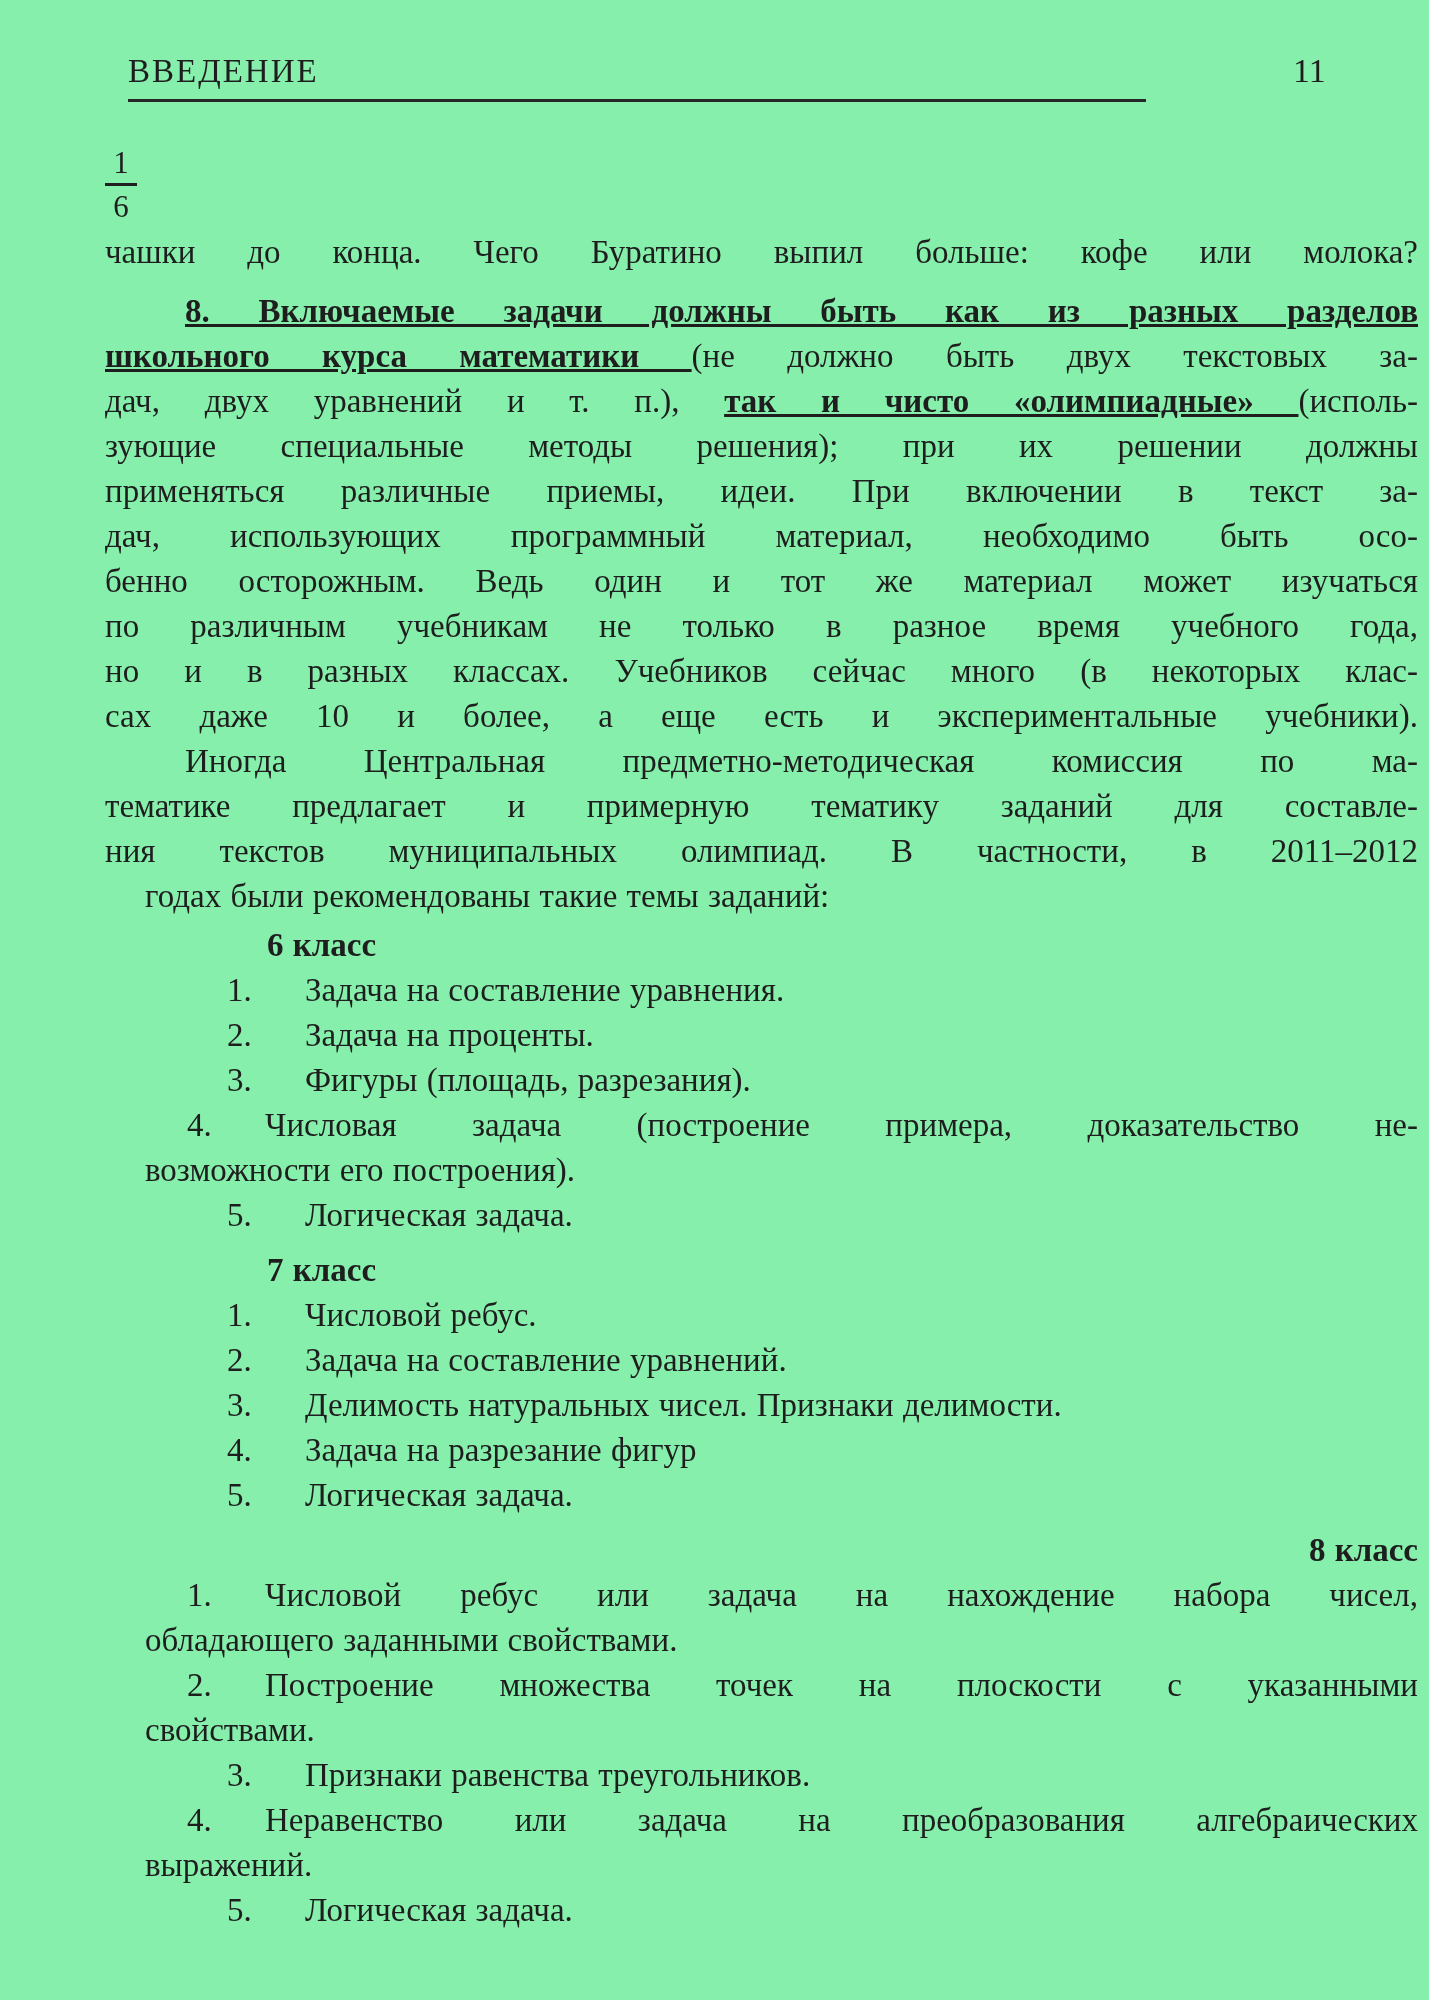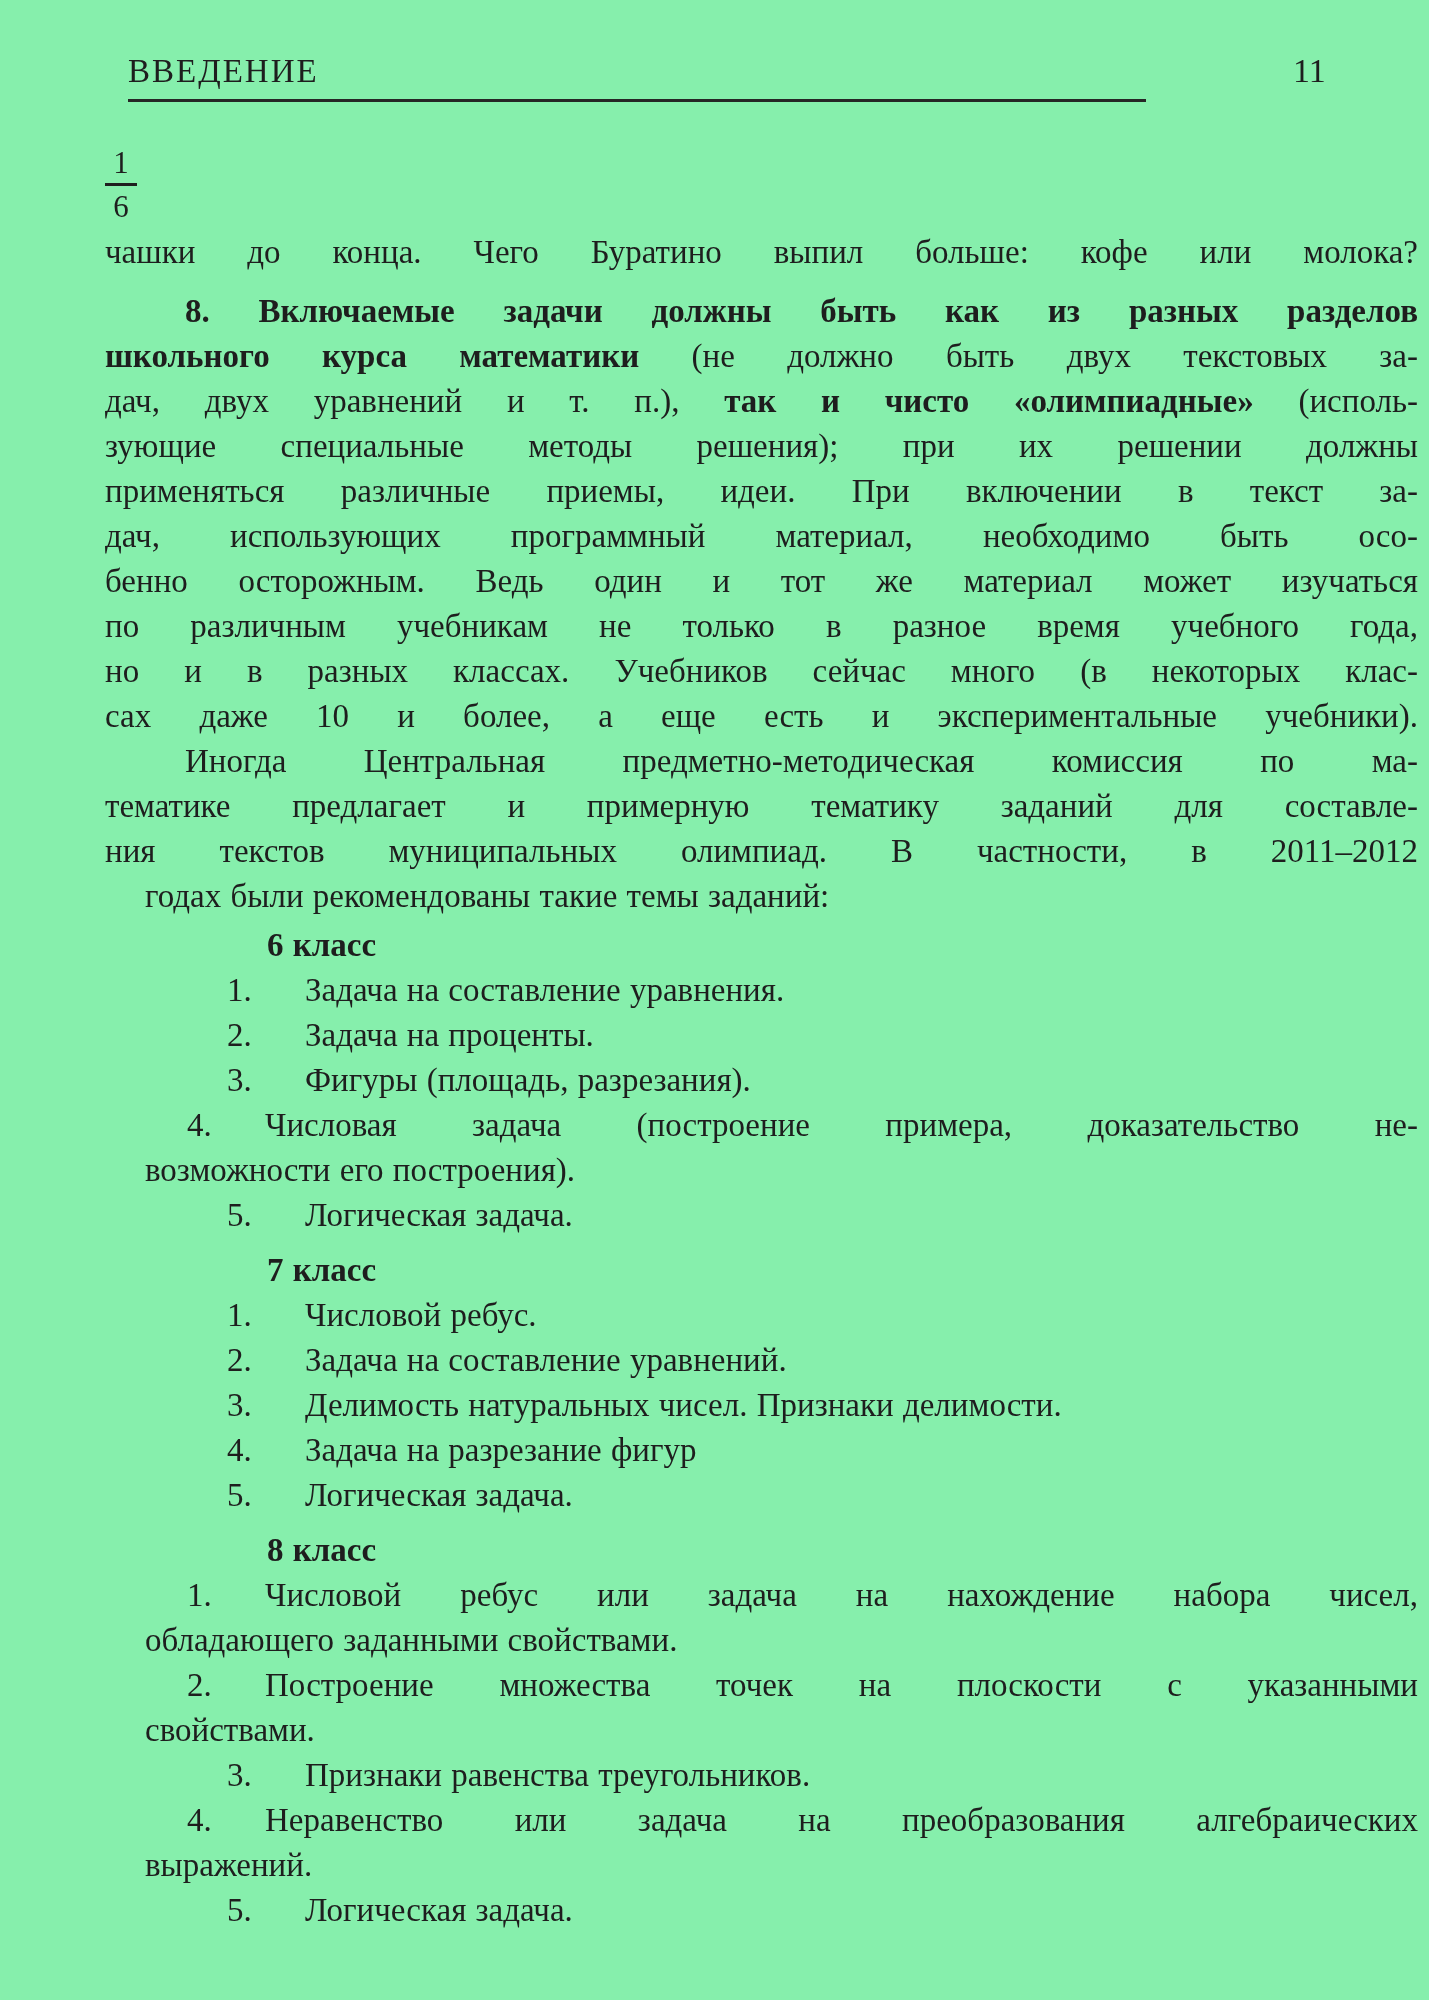--- a/index.html
+++ b/index.html
@@ -25,35 +25,35 @@
     position:absolute;top:99px;left:128px;
     width:1018px;height:3px;background:#262626;
   }
   .content{
     position:absolute;top:138px;left:105px;width:1313px;
   }
   .line{display:block;}
   .jline{text-align:justify;text-align-last:justify;}
   .lline{text-align:left;margin-left:40px;}
   .indent{text-indent:80px;}
-  .b{font-weight:700;}
+  .b{font-weight:700;text-decoration:underline;}
   
   .frac-row{display:flex;align-items:center;height:92px;}
   .frac{
     display:inline-flex;flex-direction:column;align-items:center;
     font-size:31px;line-height:1;flex:0 0 auto;margin-right:18px;
   }
   .frac-bar{width:32px;height:3px;background:#1f1f1f;margin:5px 0;border:0;}
   .frac-text{flex:1 1 auto;text-align:justify;text-align-last:justify;}
   
   .para-point8{margin-top:14px;}
   .grade-heading{font-weight:700;margin-left:162px;}
   .gh6{margin-top:4px;}
   .gh7{margin-top:10px;}
-  .gh8{margin-top:10px;}
+  .gh8{margin-top:10px;text-align:right;}
   
   .item{position:relative;padding-left:160px;}
   .item .num{position:absolute;left:82px;top:0;}
 </style>
 </head>
 <body>
 
 <div class="page">
 
   <div class="running-header">ВВЕДЕНИЕ</div>

